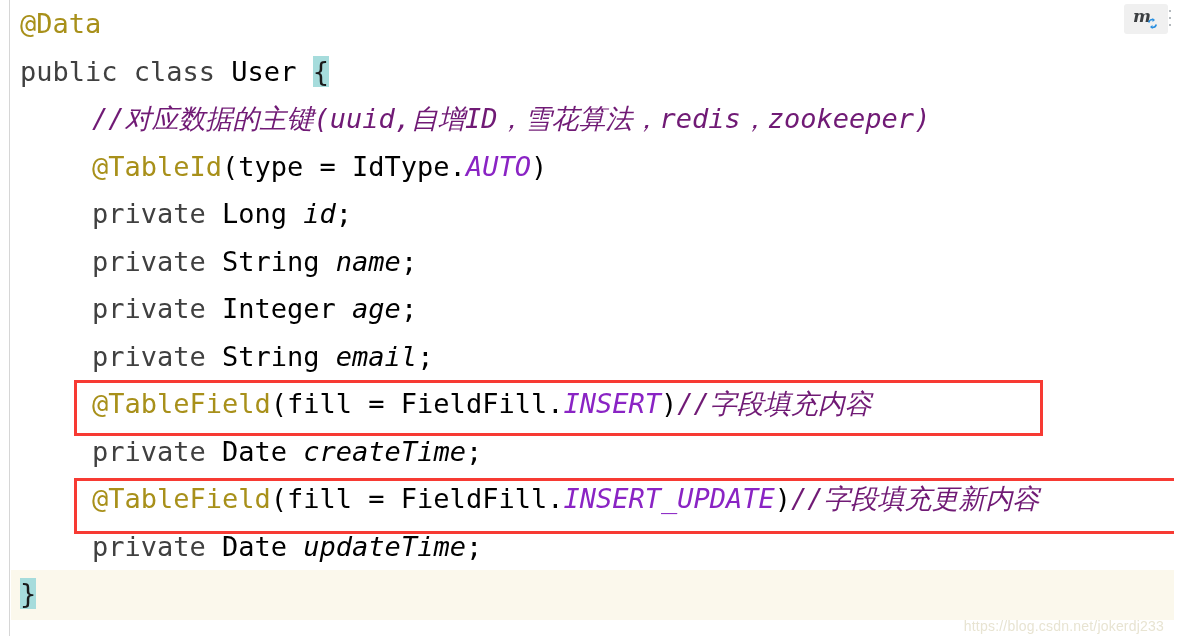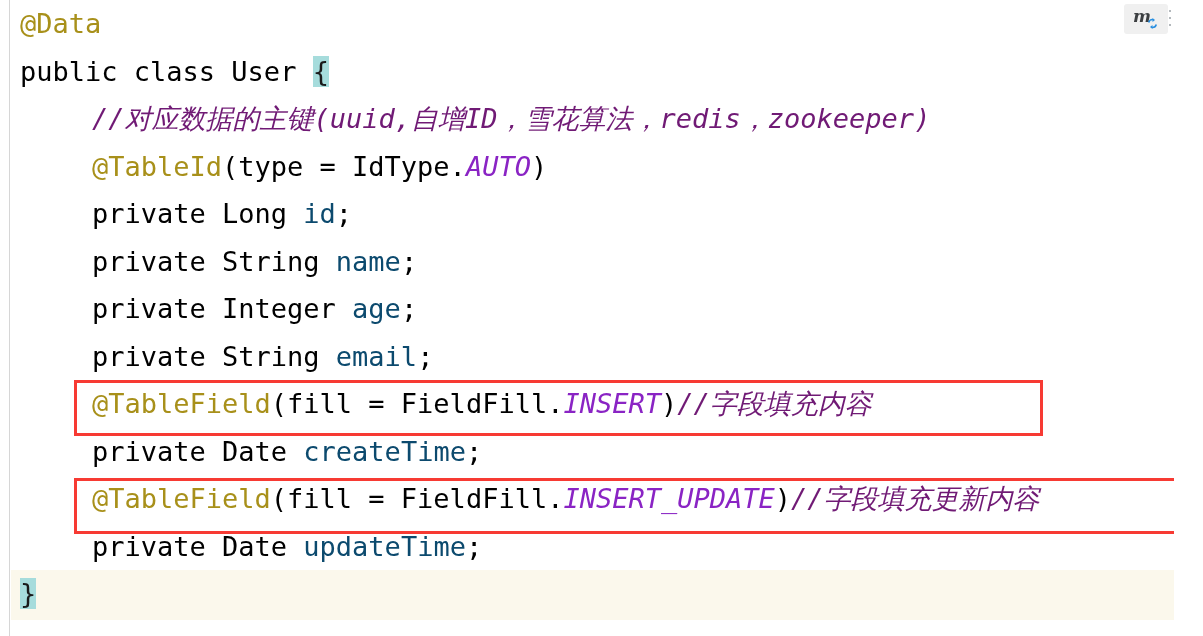--- a/index.html
+++ b/index.html
@@ -46,23 +46,23 @@
   .current-line-band {
     position: absolute;
     left: 11px;
     top: 570px;
     width: 1192px;
     height: 50px;
     background: #fbf8ec;
   }
 
   
-  .kw      { color: #000000; }
+  .kw      { color: #404040; }
   .plain   { color: #000000; }
-  .field   { color: #0c4a6e; }
+  .field   { color: #000000; font-style: italic; }
   .anno    { color: #a8901a; }
   .static  { color: #8a24c4; font-style: italic; text-align: center; }
   .comment { color: #701a75; font-style: italic; }
   .brace-hl {
     background: #a6dcdc;
     color: #1a1a1a;
   }
 
   
   .redbox {
@@ -157,14 +157,15 @@
         <path d="M8 13.8a5.8 5.8 0 0 0 5.6-4.4l-1.9-.5A3.85 3.85 0 0 1 8 11.85V9.9l-3.1 2.4L8 14.7z" fill="#2a8fe0"></path>
       </svg>
     </div>
   </div>
   <div class="widget-dots">
     <i></i>
     <i></i>
     <i></i>
   </div>
 
+  <div class="watermark">https://blog.csdn.net/jokerdj233</div>
 
 </div>
 
 </body></html>

